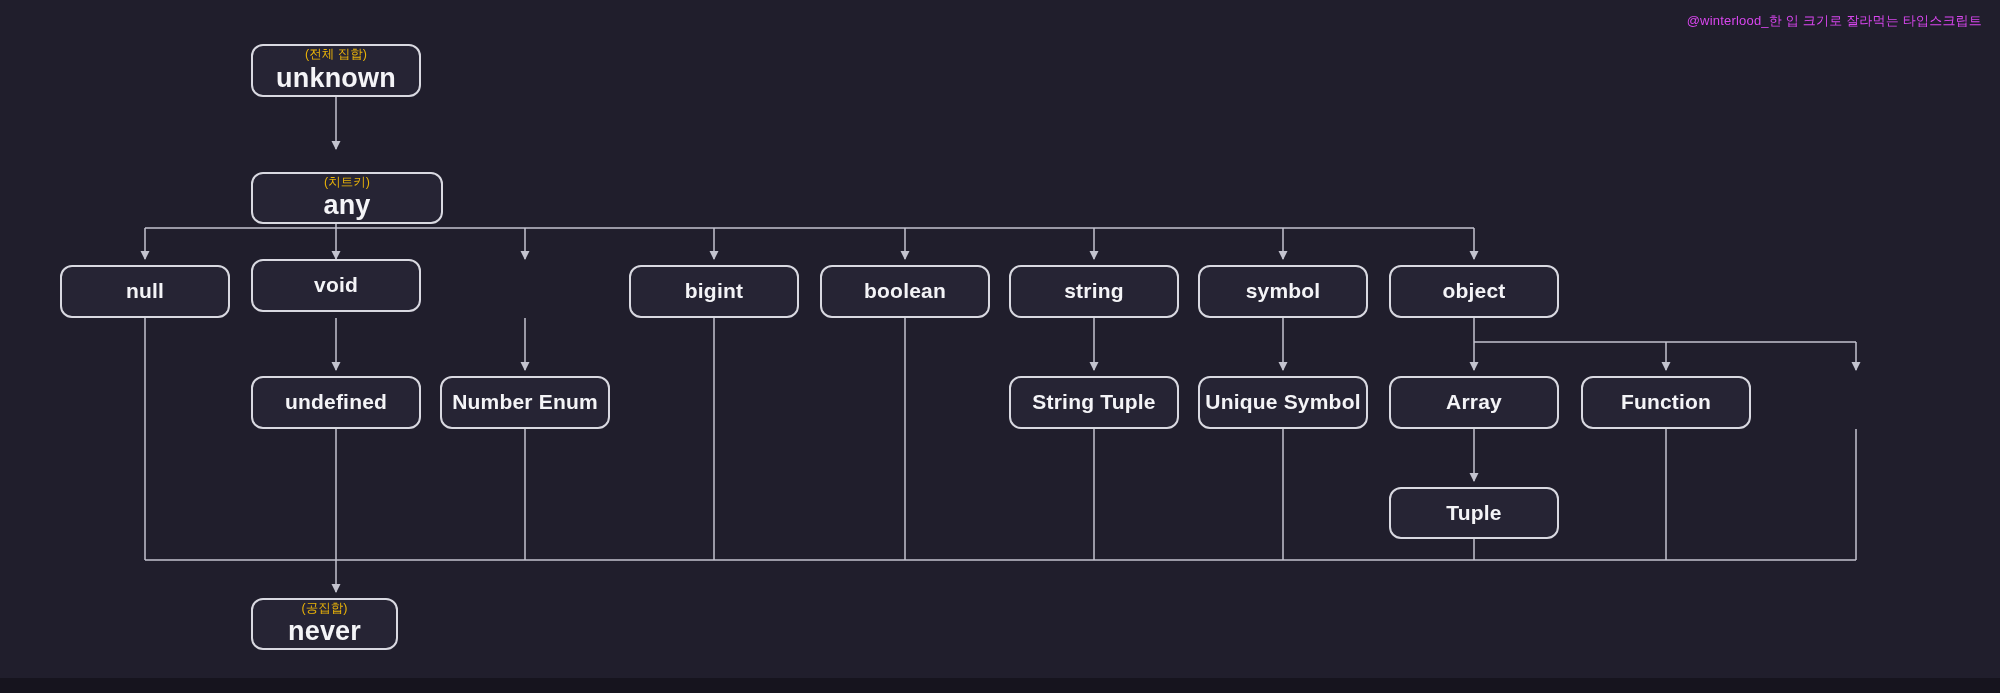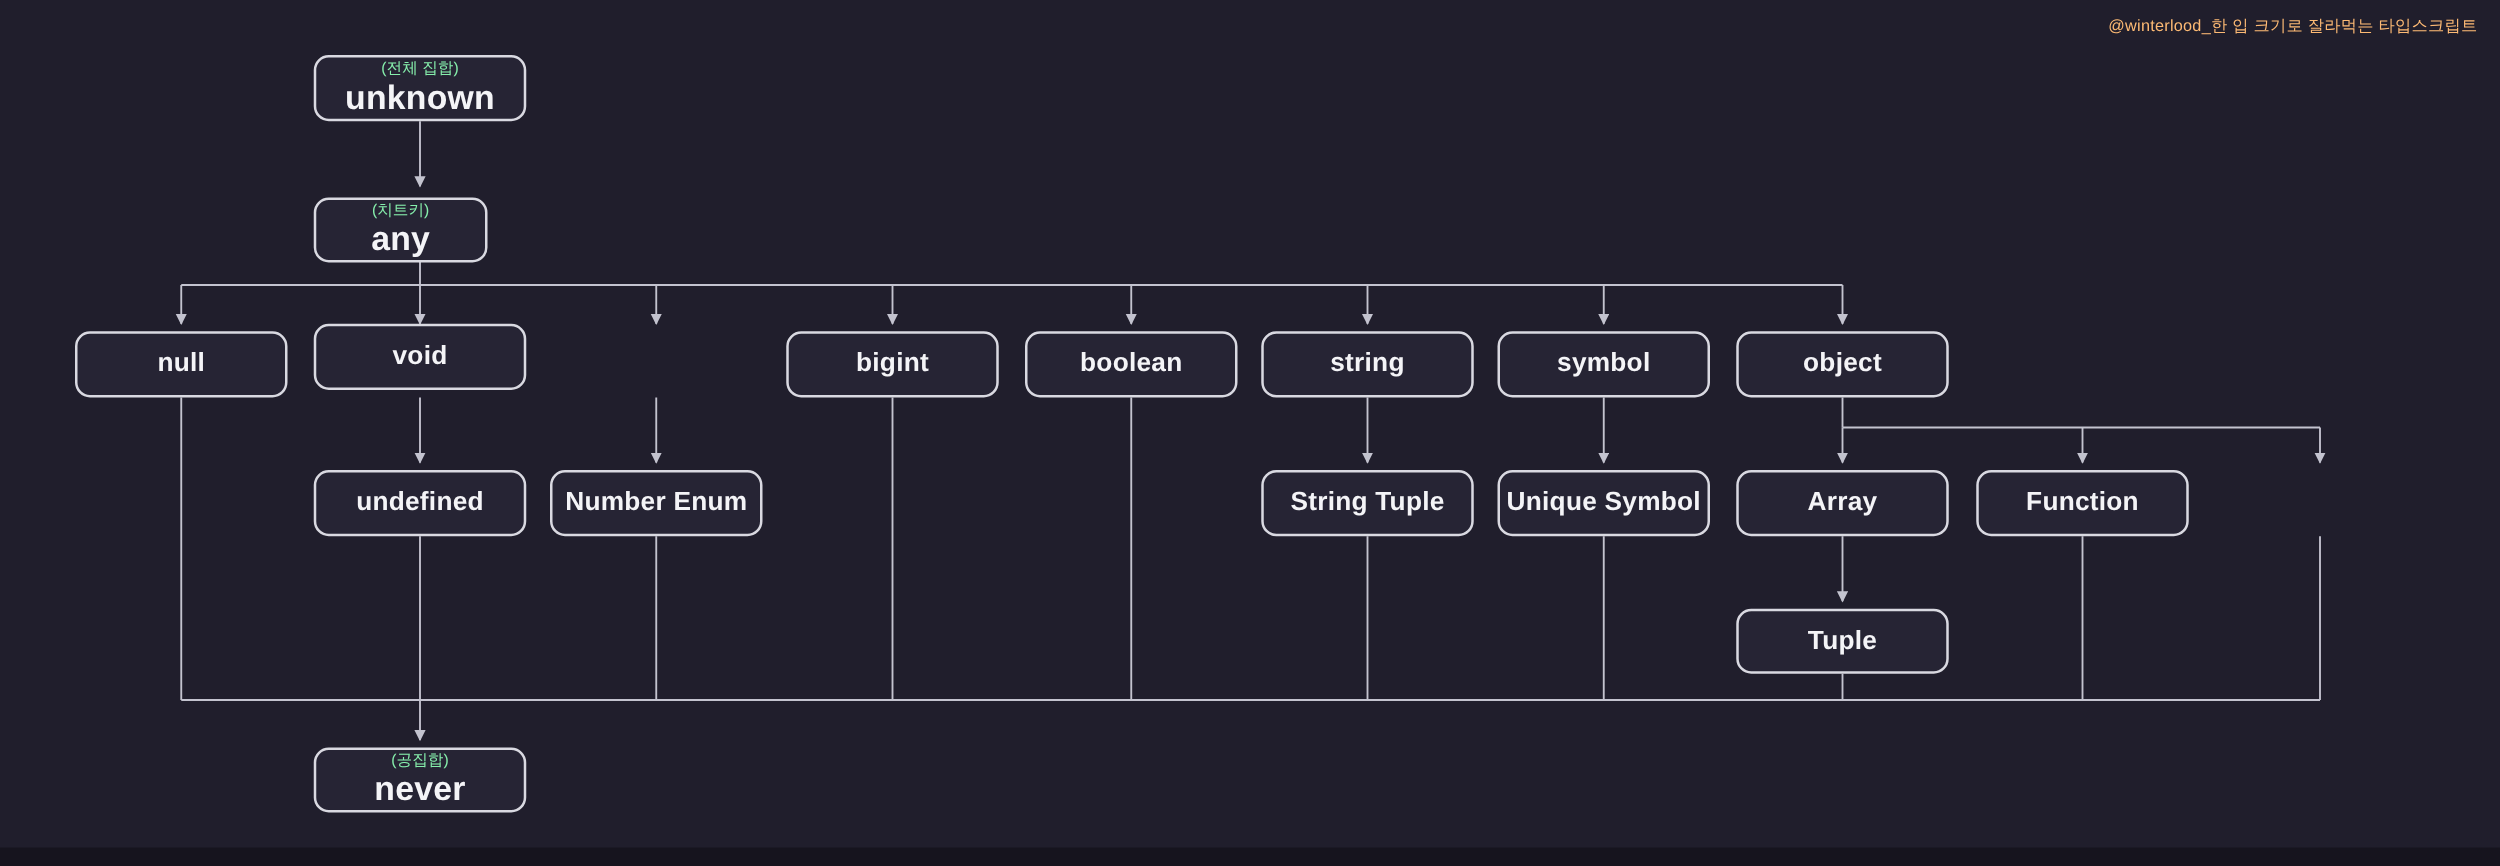--- a/index.html
+++ b/index.html
@@ -35,32 +35,32 @@
   }
   .node .label {
     color: #f4f4f7;
     font-weight: 700;
     font-size: 21px;
     letter-spacing: 0.2px;
     white-space: nowrap;
   }
   .node.two-line .label { font-size: 27px; }
   .node .annotation {
-    color: #86efac;
+    color: #eab308;
     font-weight: 400;
     font-size: 12.5px;
     margin-bottom: 1px;
     white-space: nowrap;
   }
   #watermark {
     position: absolute;
     top: 12px;
     right: 18px;
     font-size: 13px;
-    color: #fdba74;
+    color: #d946ef;
     letter-spacing: 0.2px;
   }
   #bottom-strip {
     position: absolute;
     left: 0;
     bottom: 0;
     width: 100%;
     height: 15px;
     background: #16141e;
   }
@@ -120,21 +120,21 @@
 
       <path d="M336 560 V592" marker-end="url(#arrow)"></path>
     </g>
   </svg>
 
   <div class="node two-line" style="left:251px;top:44px;width:170px;height:53px">
     <span class="annotation">(전체 집합)</span>
     <span class="label">unknown</span>
   </div>
 
-  <div class="node two-line" style="left:251px;top:158px;width:139px;height:52px">
+  <div class="node two-line" style="left:251px;top:172px;width:192px;height:52px">
     <span class="annotation">(치트키)</span>
     <span class="label">any</span>
   </div>
 
   <div class="node" style="left:60px;top:265px;width:170px;height:53px">
     <span class="label">null</span>
   </div>
   <div class="node" style="left:251px;top:259px;width:170px;height:53px">
     <span class="label">void</span>
   </div>
@@ -170,20 +170,20 @@
     <span class="label">Array</span>
   </div>
   <div class="node" style="left:1581px;top:376px;width:170px;height:53px">
     <span class="label">Function</span>
   </div>
 
   <div class="node" style="left:1389px;top:487px;width:170px;height:52px">
     <span class="label">Tuple</span>
   </div>
 
-  <div class="node two-line" style="left:251px;top:598px;width:170px;height:52px">
+  <div class="node two-line" style="left:251px;top:598px;width:147px;height:52px">
     <span class="annotation">(공집합)</span>
     <span class="label">never</span>
   </div>
 
   <div id="watermark">@winterlood_한 입 크기로 잘라먹는 타입스크립트</div>
   <div id="bottom-strip"></div>
 </div>
 
 </body></html>

